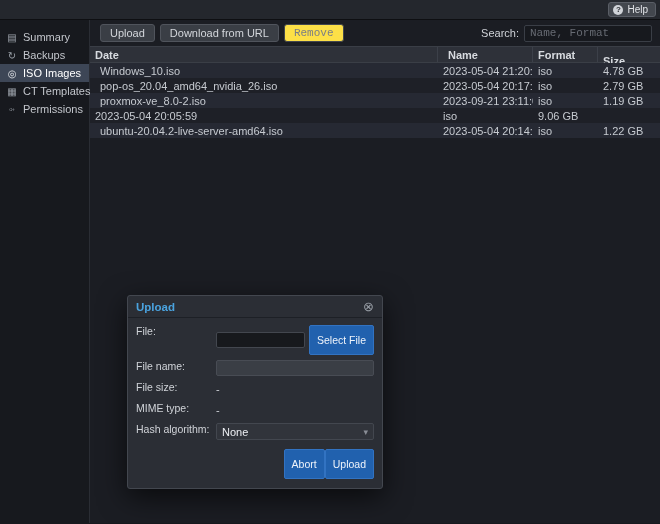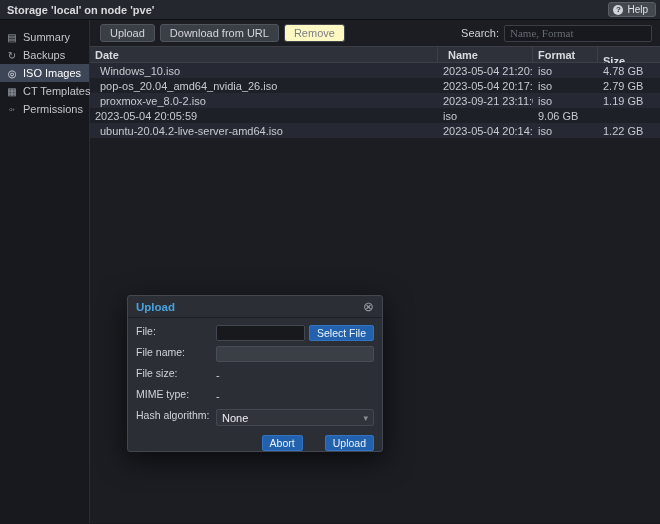--- a/index.html
+++ b/index.html
@@ -86,29 +86,29 @@
     border: 1px solid #50545c;
     border-radius: 3px;
     color: #d3d6db;
     font-size: 11px;
     font-family: inherit;
     padding: 0 9px;
     height: 18px;
     cursor: pointer;
     white-space: nowrap;
   }
-  .tbtn.disabled { color: #7a7e86; background: #fef9c3; border-color: #43474e; }
+  .tbtn.disabled { color: #7a7e86; background: #fde047; border-color: #43474e; font-family: Liberation Mono, monospace; }
   .search-label { margin-left: auto; color: #cfd2d7; text-align: right; }
   .search-input {
-    width: 148px; height: 17px;
+    width: 128px; height: 17px;
     background: #17191e;
     border: 1px solid #3a3e46;
     border-radius: 2px;
     color: #c8ccd2;
-    font-family: Liberation Serif, serif;
+    font-family: Liberation Mono, monospace;
     font-size: 11px;
     padding: 0 5px;
     margin-right: 2px;
   }
   .search-input::placeholder { color: #676b73; }
 
   
   .grid { display: grid; grid-template-columns: 348px 95px 65px auto; }
   .thead {
     background: #2e3139;
@@ -164,43 +164,42 @@
   .dinput.disabled { background: #26292f; border-color: #34383f; }
   .dinput.disabled::placeholder { color: #54585f; }
   .sel-file-btn, .footer-btn {
     background: #2161ae;
     border: 1px solid #3273c2;
     border-radius: 2px;
     color: #eef3fa;
     font-family: inherit;
     font-size: 10.5px;
     padding: 0 7px;
-    height: 16px;
+    height: 30px;
     cursor: pointer;
     white-space: nowrap;
   }
   .static-val { color: #cfd3d8; }
   .combo {
     flex: 1; height: 17px;
     background: #31343b;
     border: 1px solid #43474f;
     border-radius: 2px;
     display: flex; align-items: center;
     padding: 0 5px;
     color: #eceef2;
     cursor: pointer;
   }
   .combo .chev { margin-left: auto; color: #8a8e96; font-size: 9px; }
-  .dialog-footer { display: flex; justify-content: flex-end; gap: 22px; padding: 5px 8px 0; }
+  .dialog-footer { display: flex; justify-content: flex-end; gap: 0; padding: 5px 8px 9px; }
 </style>
 </head>
 <body>
 
 <header class="topbar">
-  <span class="title">Storage 'local' on node 'pve'</span>
   <button class="help-btn">
     <span class="help-q">?</span>
     <span>Help</span>
   </button>
 </header>
 
 <div class="content">
 
   <nav class="sidebar">
     <div class="side-item">

